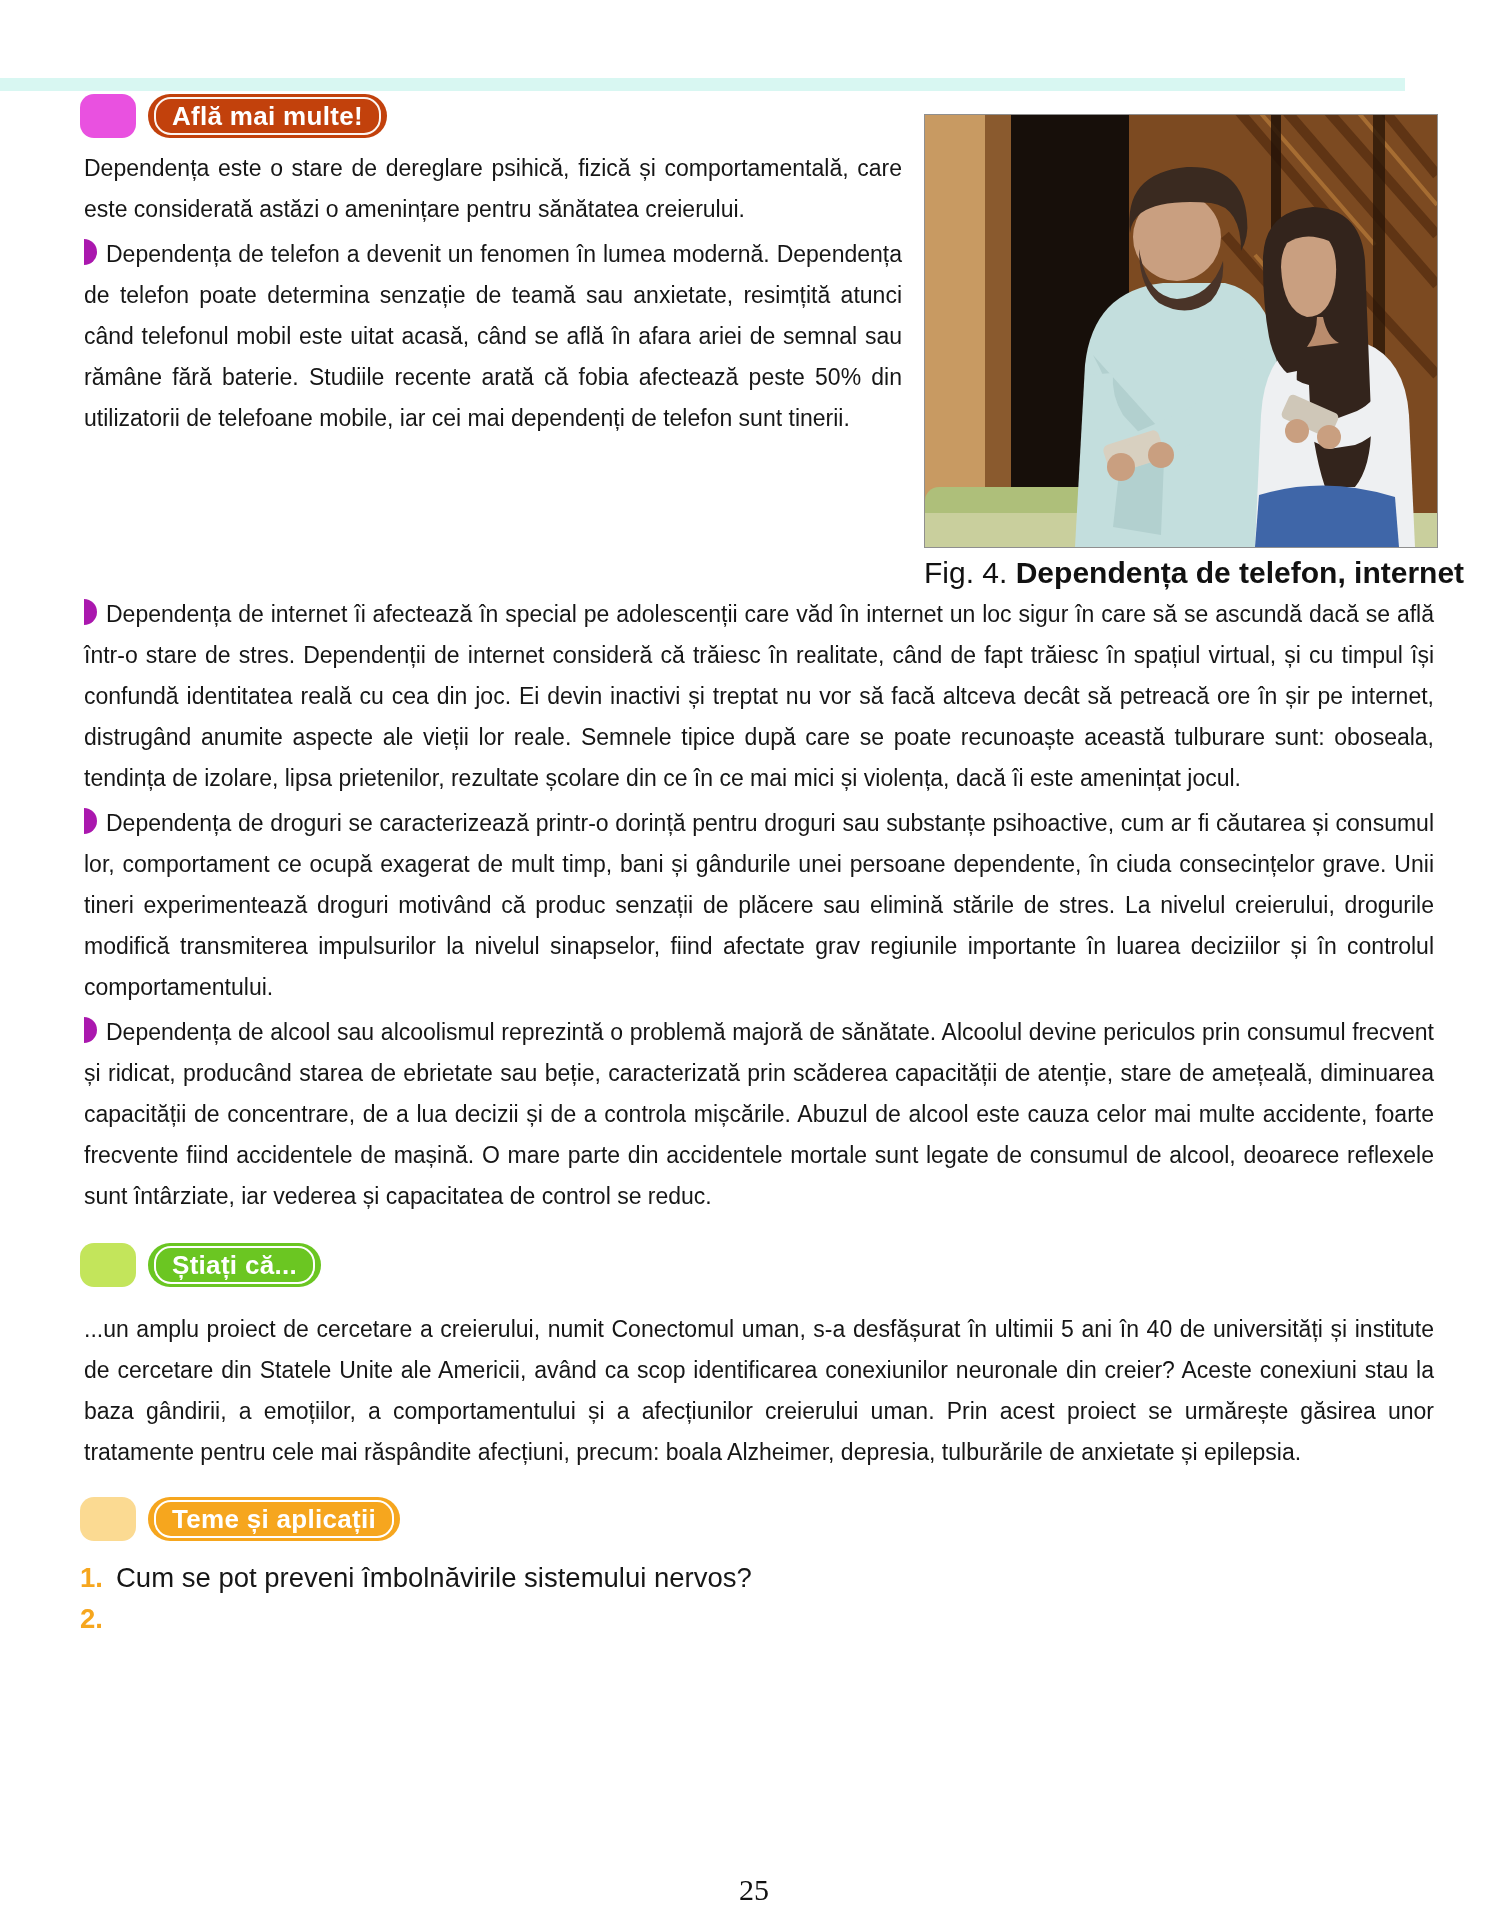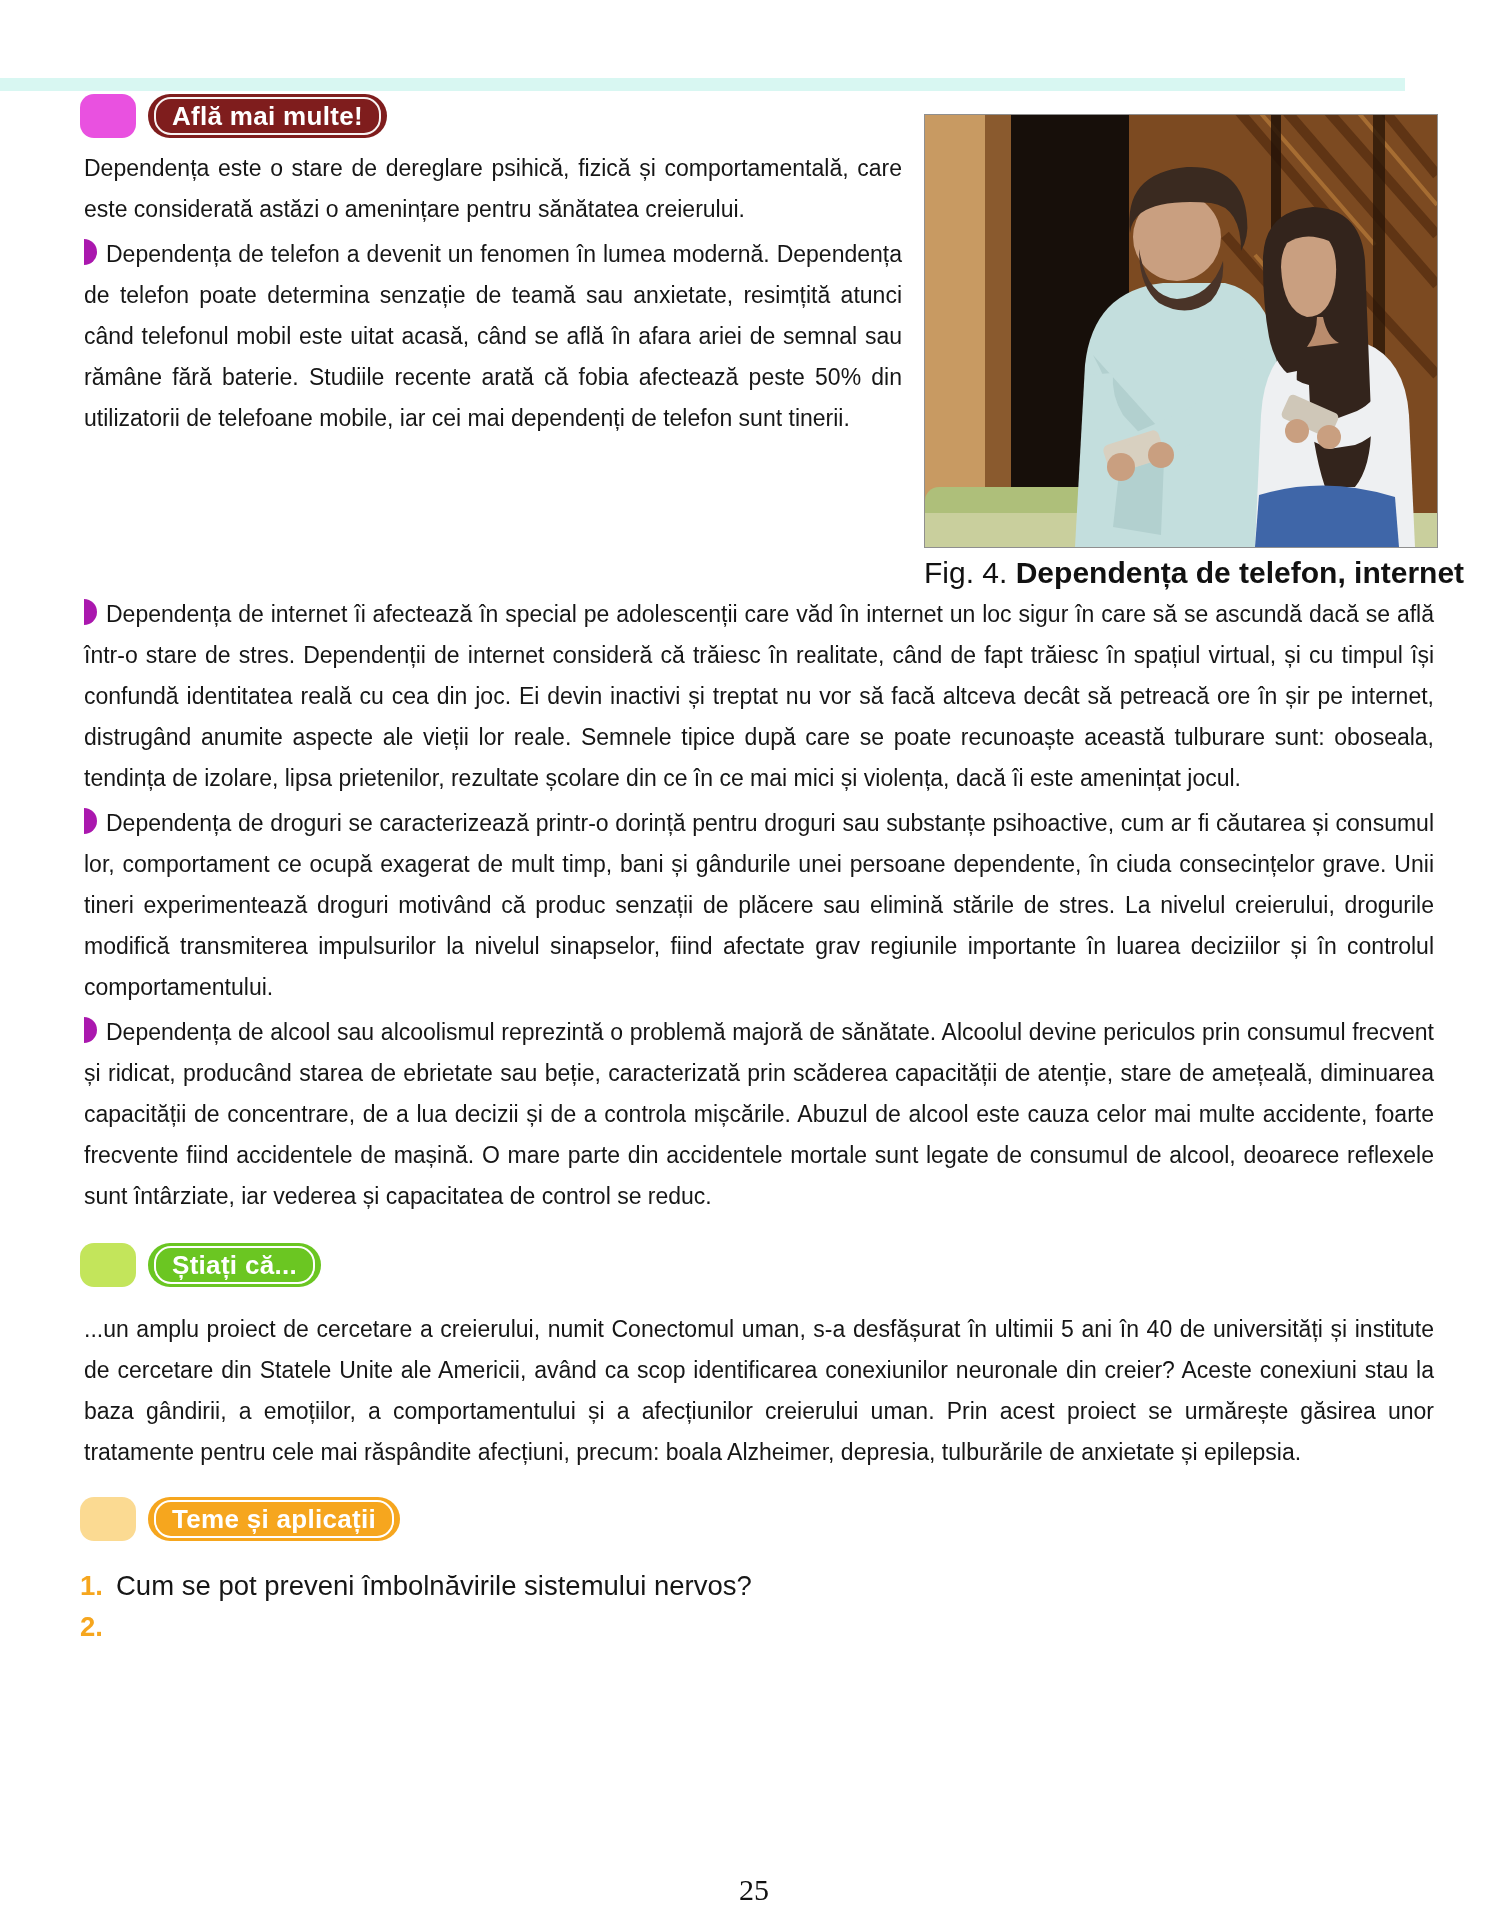--- a/index.html
+++ b/index.html
@@ -17,21 +17,21 @@
   .badge-pill{
     height:44px;border-radius:22px;display:flex;align-items:center;
     padding:0 6px;box-sizing:border-box;
   }
   .badge-pill-inner{
     height:34px;border:2px solid #ffffff;border-radius:17px;
     display:flex;align-items:center;padding:0 16px;
     color:#ffffff;font-weight:bold;font-size:26px;letter-spacing:.3px;white-space:nowrap;
   }
   .tab-afla{background:#e951e0;}
-  .pill-afla{background:#7f1d1d;}
+  .pill-afla{background:#c2410c;}
   .pill-afla .badge-pill-inner{border-color:rgba(255,255,255,.95);}
   .tab-stiati{background:#c3e55b;}
   .pill-stiati{background:#6bc622;}
   .tab-teme{background:#fbda92;}
   .pill-teme{background:#f6a61e;}
 
   
   .intro-region{display:flex;align-items:flex-start;}
   .intro-left{width:826px;flex:0 0 826px;}
   .figure-box{flex:1 1 auto;margin-left:18px;padding-top:20px;}
@@ -48,21 +48,21 @@
   p.body + p.body{margin-top:0;}
   .bullet{
     display:inline-block;width:13px;height:26px;background:#aa18ae;
     border-radius:0 13px 13px 0;margin-right:9px;vertical-align:-3px;
   }
   .lead{font-weight:normal;}
 
   .stiati-section{margin-top:26px;}
   .stiati-section .badge-row{margin-bottom:22px;}
   .teme-section{margin-top:24px;}
-  .teme-section .badge-row{margin-bottom:24px;}
+  .teme-section .badge-row{margin-bottom:16px;}
 
   ol.tasks{list-style:none;margin:0;padding:0;}
   ol.tasks li{
     position:relative;padding-left:36px;font-size:27.5px;line-height:41px;text-align:justify;
   }
   ol.tasks .num{position:absolute;left:0;top:0;color:#f6a61e;font-weight:bold;}
 
   .page-number{
     position:absolute;left:0;right:0;bottom:22px;text-align:center;
     font-family:"Liberation Serif",serif;font-size:30px;color:#111;padding-left:12px;

